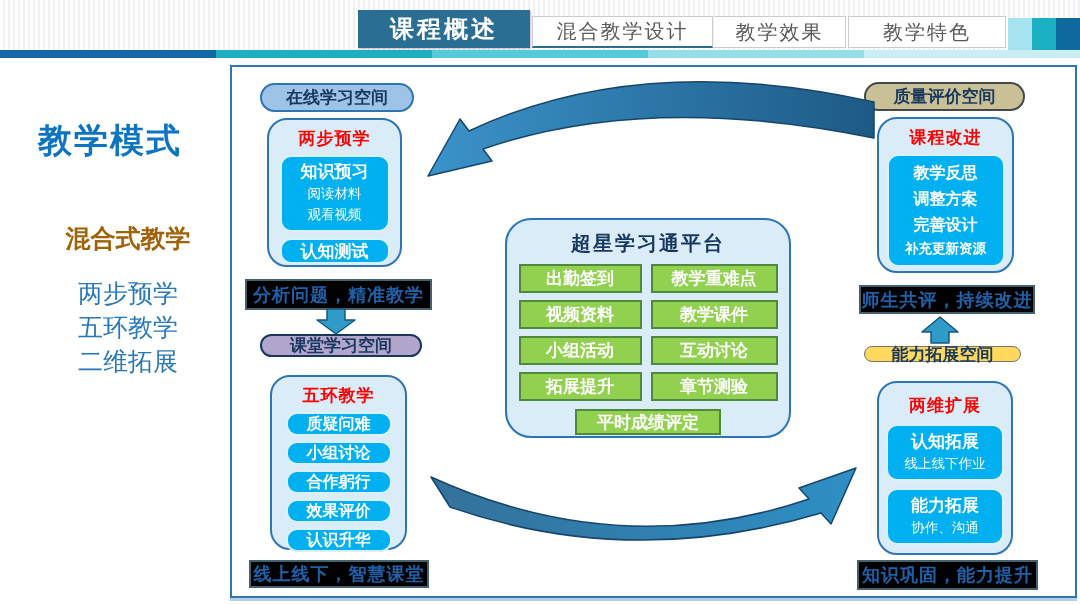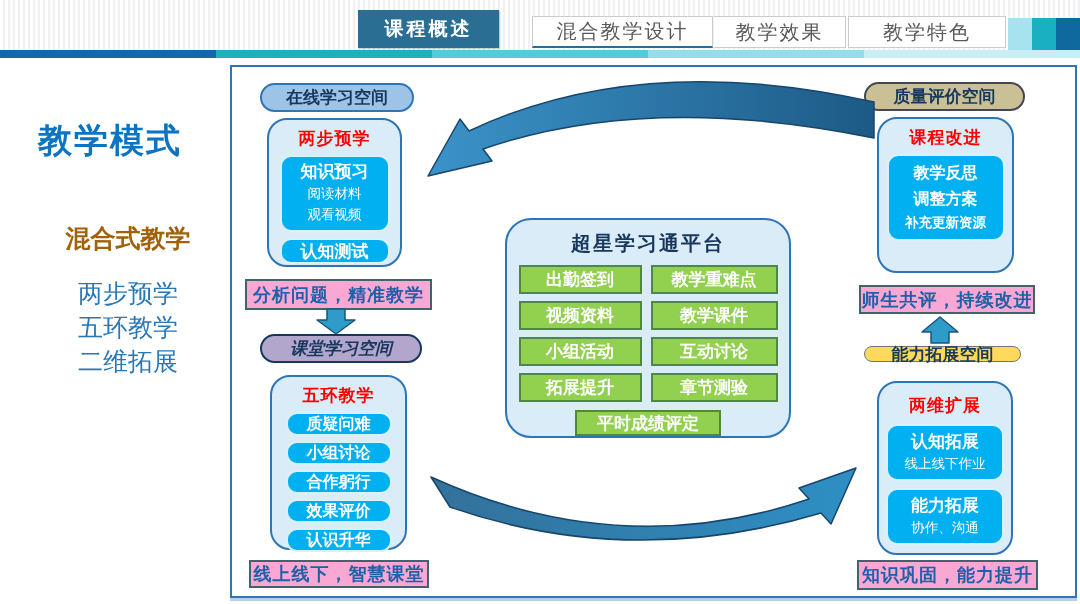--- a/index.html
+++ b/index.html
@@ -8,22 +8,22 @@
     font-family:"Liberation Sans","DejaVu Sans",sans-serif;
     background:#ffffff; position:relative; overflow:hidden;
   }
   
   .topbar {
     position:absolute; left:0; top:0; width:1080px; height:50px;
     background:repeating-linear-gradient(90deg,#ffffff 0 3px,#f1f1f3 3px 5px);
   }
   .tab { position:absolute; display:flex; align-items:center; justify-content:center; }
   .tab-active {
-    left:358px; top:10px; width:141px; height:38px;
-    background:#2b6e93; color:#ffffff; font-size:19px; font-weight:bold; letter-spacing:3px;
+    left:358px; top:10px; width:172px; height:38px;
+    background:#2b6e93; color:#ffffff; font-size:24px; font-weight:bold; letter-spacing:3px;
     box-shadow:1px 1px 2px rgba(0,0,0,.25);
   }
   .tab-plain {
     top:16px; height:32px; background:#ffffff; color:#58595b;
     font-size:20px; letter-spacing:2px; border:1px solid #c9ccd0;
   }
   .tab-2 { left:532px; width:181px; border-bottom:2px solid #2b6e93; }
   .tab-3 { left:714px; width:132px; border-left:none; }
   .tab-4 { left:848px; width:158px; }
   .sq { position:absolute; top:18px; height:32px; width:24px; }
@@ -47,21 +47,21 @@
   .panel {
     position:absolute; left:230px; top:65px; width:847px; height:533px;
     background:#ffffff; border:2px solid #2e75b6;
     box-shadow:0 3px 0 rgba(46,117,182,.35);
   }
   .stadium {
     position:absolute; border-radius:999px; display:flex; align-items:center; justify-content:center;
     font-weight:bold; font-size:17px; color:#17375e;
   }
   .st-online   { left:28px;  top:16px;  width:154px; height:29px; background:#9dc3e6; border:2px solid #2e75b6; }
-  .st-class    { left:28px;  top:267px; width:162px; height:29px; background:#b3a6cd; border:2px solid #17375e;font-style:italic; }
+  .st-class    { left:28px;  top:267px; width:162px; height:23px; background:#b3a6cd; border:2px solid #17375e; }
   .st-quality  { left:632px; top:15px;  width:161px; height:29px; background:#c9c195; border:2px solid #44474d; }
   .st-ability  { left:632px; top:279px; width:157px; height:16px; background:#ffd95c; border:1px solid #737373; }
   .card {
     position:absolute; background:#daecf8; border:2px solid #2e75b6; border-radius:20px;
     display:flex; flex-direction:column; align-items:center;
   }
   .card-presteam { left:35px;  top:51px;  width:135px; height:149px; padding-top:7px; }
   .card-fivering { left:38px;  top:308px; width:137px; height:175px; padding-top:7px; }
   .card-improve  { left:645px; top:50px;  width:137px; height:156px; padding-top:7px; }
   .card-expand   { left:645px; top:314px; width:136px; height:174px; padding-top:11px; }
@@ -75,33 +75,33 @@
   .cy-line  { font-size:13.5px; font-weight:normal; line-height:21px; }
   .cy-small { width:110px; height:26px; margin-top:6px; font-size:17px;
     display:flex; align-items:center; justify-content:center; }
   .cy-item  { width:106px; height:24px; margin-top:5px; font-size:16px;
     display:flex; align-items:center; justify-content:center; }
   .cy-tall  { width:118px; margin-top:5px; padding:4px 0 5px; }
   .cy-tall .ln { font-size:16px; line-height:26px; }
   .cy-tall .ln-sm { font-size:13.5px; line-height:22px; }
   .cy-two { width:118px; margin-top:7px; padding:4px 0 5px; }
   .note {
-    position:absolute; background:#f9a8d4; border:2px solid #44616e;
+    position:absolute; background:#000000; border:2px solid #44616e;
     display:flex; align-items:center; justify-content:center;
     font-size:18px; font-weight:bold; color:#2060a8; letter-spacing:1px;
   }
   .note-analyze { left:13px;  top:212px; width:187px; height:31px; }
   .note-smart   { left:17px;  top:493px; width:180px; height:28px; }
   .note-improve { left:627px; top:218px; width:176px; height:29px; }
   .note-ability { left:625px; top:493px; width:181px; height:30px; }
   
   .platform {
     position:absolute; left:273px; top:151px; width:286px; height:220px;
     background:#daecf8; border:2.5px solid #2e75b6; border-radius:26px;
-    display:flex; flex-direction:column; align-items:center; padding-top:10px;justify-content:space-between;
+    display:flex; flex-direction:column; align-items:center; padding-top:10px;
   }
   .pf-title { font-size:20px; font-weight:bold; color:#17375e; letter-spacing:2px; }
   .pf-grid {
     margin-top:7px; display:grid; grid-template-rows:repeat(4,29px);
     grid-auto-flow:column; grid-auto-columns:123px 127px; gap:7px 9px;
   }
   .green {
     background:#92d050; border:2px solid #4f8a3c; color:#ffffff;
     font-size:17px; font-weight:bold; display:flex; align-items:center; justify-content:center;
   }
@@ -175,20 +175,21 @@
     <div class="green pf-bottom">平时成绩评定</div>
   </div>
 
   <div class="stadium st-quality">质量评价空间</div>
 
   <div class="card card-improve">
     <div class="card-head">课程改进</div>
     <div class="cyan cy-tall">
       <div class="ln">教学反思</div>
       <div class="ln">调整方案</div>
+      <div class="ln">完善设计</div>
       <div class="ln ln-sm">补充更新资源</div>
     </div>
   </div>
 
   <div class="note note-improve">师生共评，持续改进</div>
 
   <div class="stadium st-ability">能力拓展空间</div>
 
   <div class="card card-expand">
     <div class="card-head">两维扩展</div>

